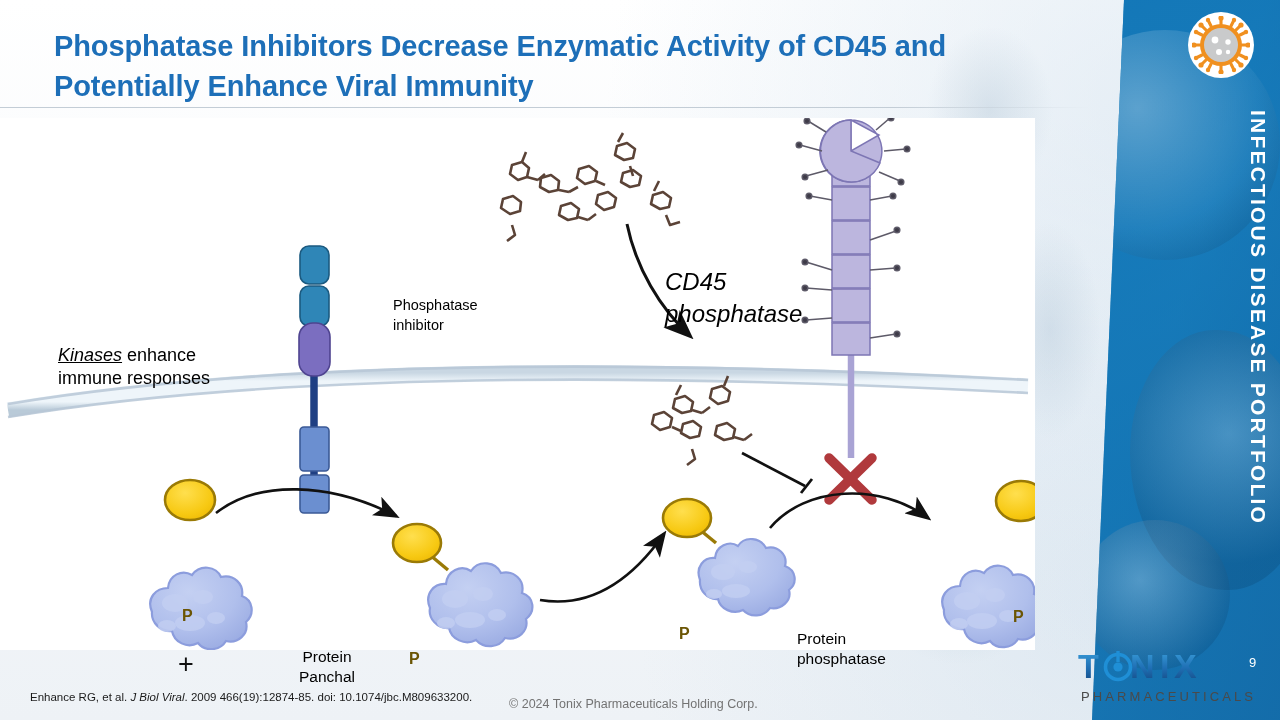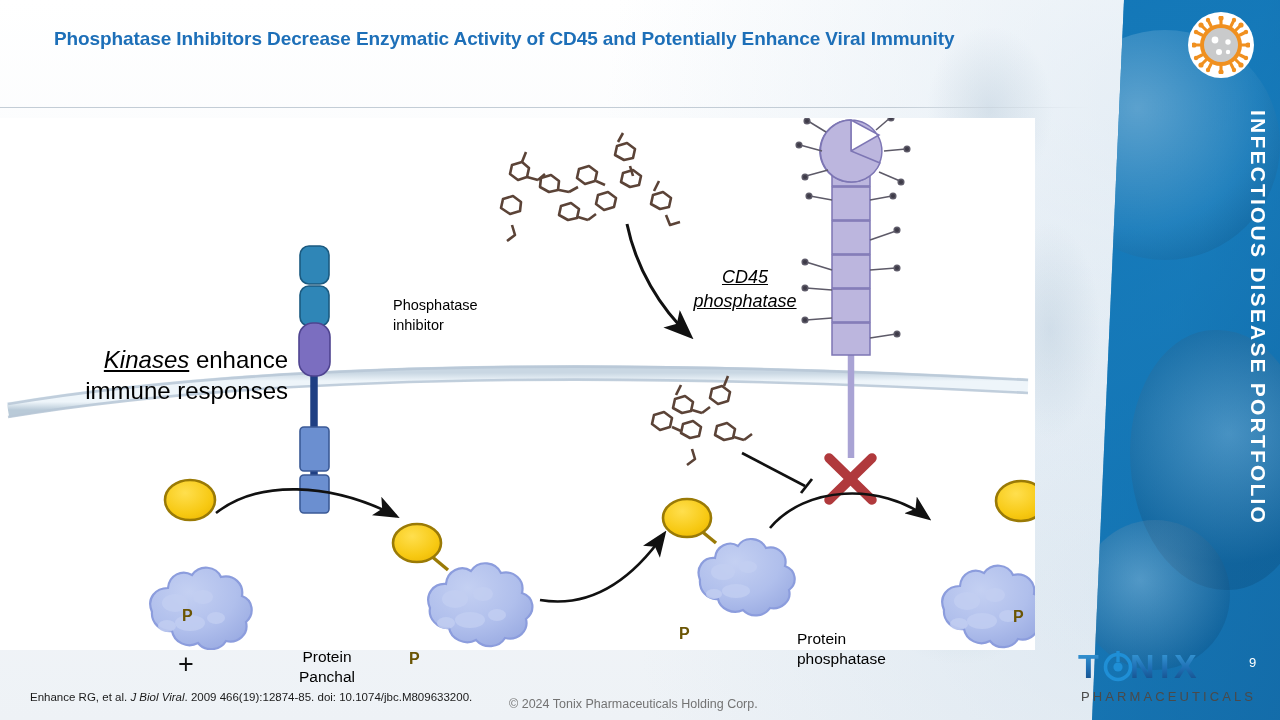--- a/index.html
+++ b/index.html
@@ -66,49 +66,49 @@
   .side-text {
     position: absolute; right: 10px; top: 110px;
     writing-mode: vertical-rl;
     font-size: 21px; font-weight: bold; letter-spacing: 2.2px;
     color: #ffffff; white-space: nowrap;
   }
 
   
   .title {
     position: absolute; left: 54px; top: 26px; width: 1010px;
-    font-size: 19px; font-weight: bold; line-height: 1.38;
+    font-size: 29px; font-weight: bold; line-height: 1.38;
     color: #1d6fb8; letter-spacing: -0.1px;
   }
   .title-rule {
     position: absolute; left: 0; top: 107px; width: 1090px; height: 1px;
     background: linear-gradient(90deg, #c3cdd6 0%, #c3cdd6 82%, rgba(195,205,214,0) 100%);
   }
 
   
   .figure {
     position: absolute; left: 0px; top: 118px; width: 1035px; height: 532px;
     background: #ffffff;
   }
   .fig-svg { position: absolute; inset: 0; }
 
   
   .lbl { position: absolute; color: #000000; }
   .lbl-kinases {
-    left: 58px; top: 226px; width: 230px; text-align: right;
-    font-size: 24px; line-height: 1.3;
+    left: 58px; top: 226px; width: 230px; text-align: left;
+    font-size: 18px; line-height: 1.3;
   }
   .lbl-kinases .em { font-style: italic; text-decoration: underline; }
   .lbl-inhibitor {
     left: 393px; top: 178px; width: 120px;
     font-size: 14.5px; line-height: 1.35;
   }
   .lbl-cd45 {
-    left: 665px; top: 148px; width: 160px; text-align: center;
-    font-size: 18px; line-height: 1.32; font-style: italic; text-decoration: underline;
+    left: 665px; top: 148px; width: 160px; text-align: left;
+    font-size: 24px; line-height: 1.32; font-style: italic; 
   }
   .lbl-pk {
     left: 272px; top: 529px; width: 110px; text-align: center;
     font-size: 15.5px; line-height: 1.28;
   }
   .lbl-pp {
     left: 797px; top: 511px; width: 130px;
     font-size: 15.5px; line-height: 1.28;
   }
   .plus-sign {

